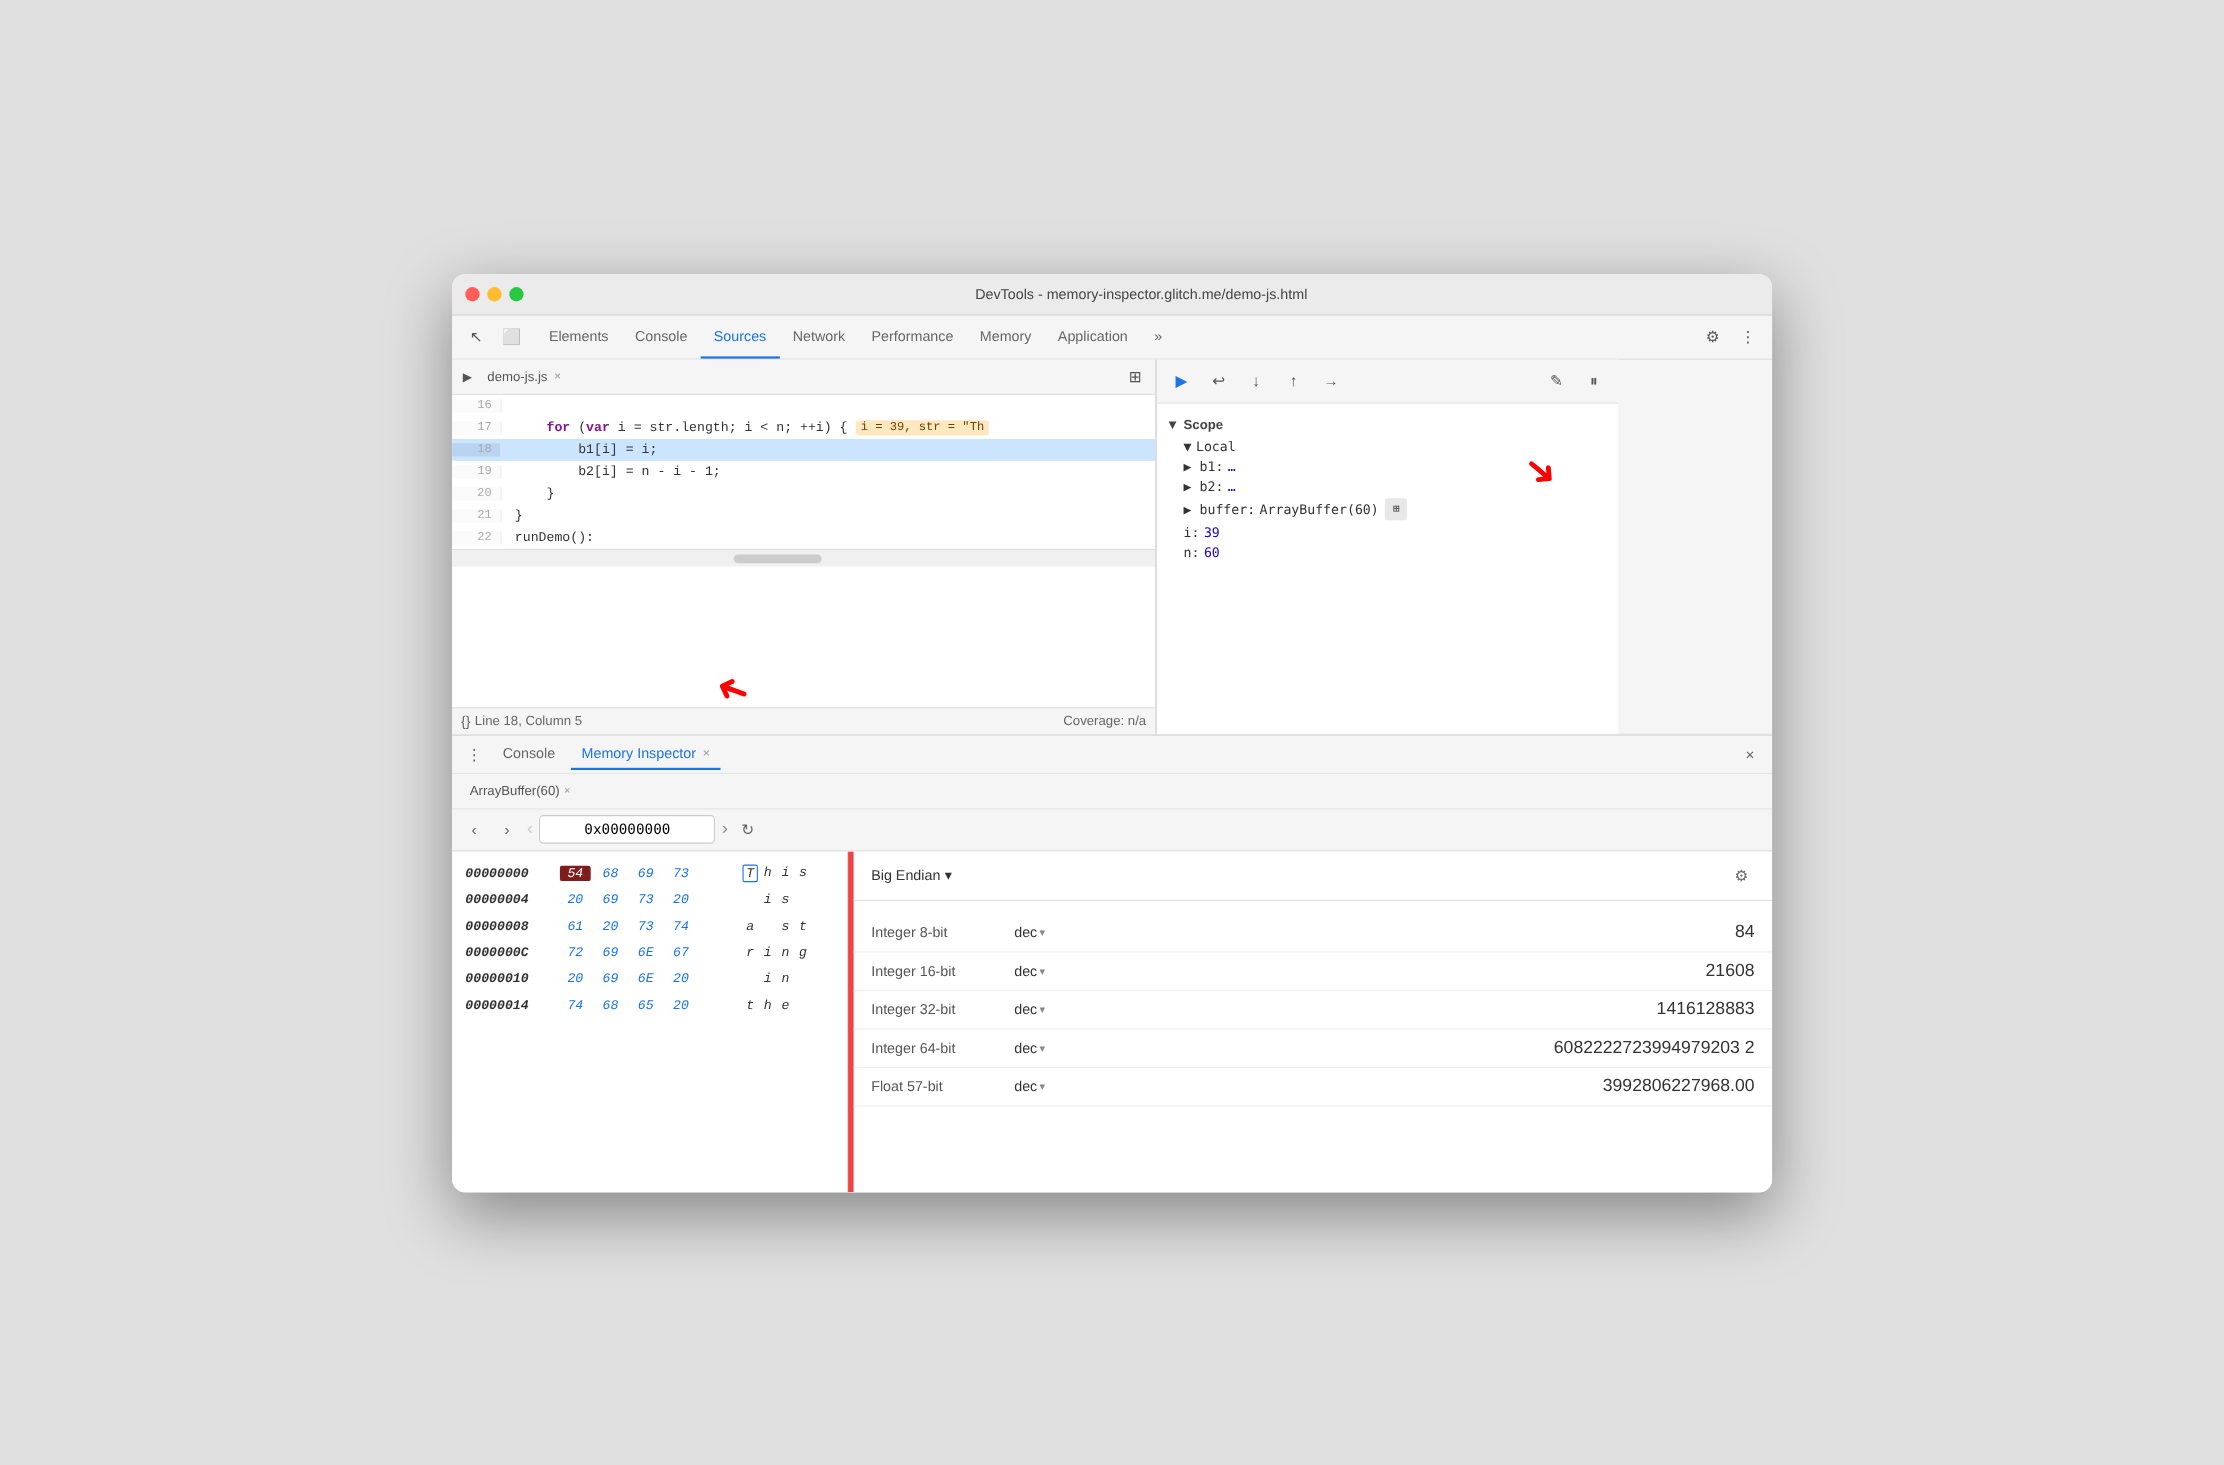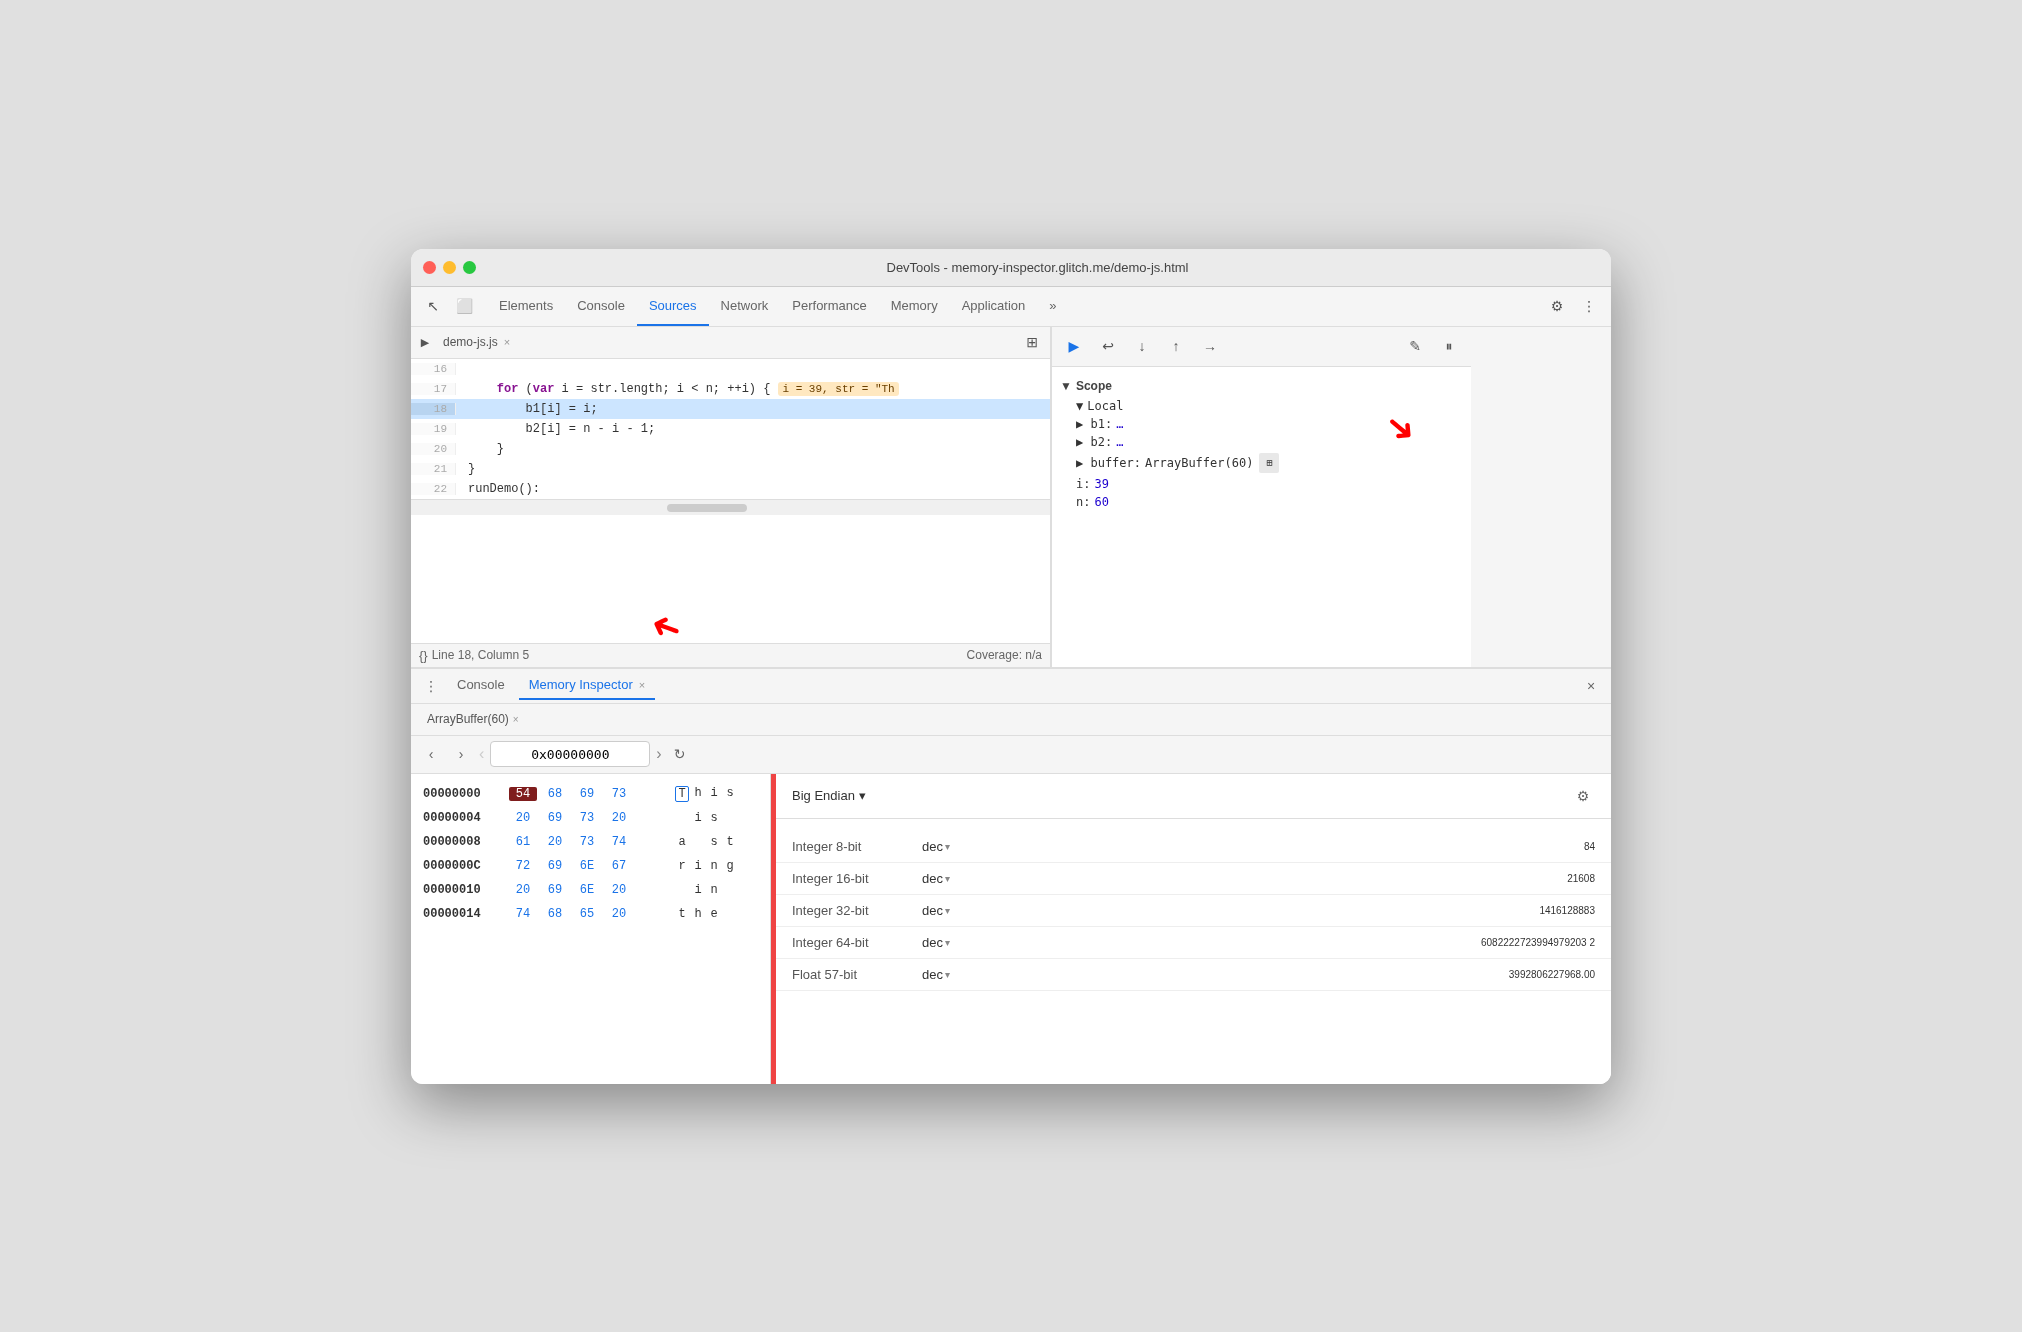--- a/index.html
+++ b/index.html
@@ -315,20 +315,21 @@
       border-right: 1px solid #ddd;
       padding: 8px 12px;
       font-family: 'Courier New', monospace;
       font-size: 13px;
     }
     .hex-row {
       display: flex;
       align-items: center;
       height: 24px;
       gap: 6px;
+      font-style: italic;
     }
     .hex-addr {
       color: #333;
       font-weight: bold;
       width: 80px;
       flex-shrink: 0;
       font-size: 12px;
     }
     .hex-bytes {
       display: flex;
@@ -463,21 +464,21 @@
       gap: 2px;
       font-size: 13px;
       color: #333;
     }
     .insp-chevron {
       font-size: 10px;
       color: #888;
     }
     .insp-value {
       flex: 1;
-      font-size: 10px;
+      font-size: 16px;
       color: #333;
       text-align: right;
     }
     .gear-icon-right {
       width: 24px;
       height: 24px;
       display: flex;
       align-items: center;
       justify-content: center;
       font-size: 14px;

